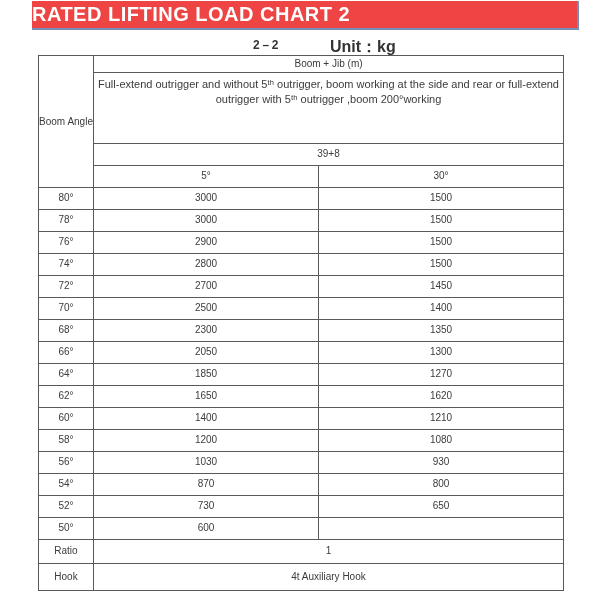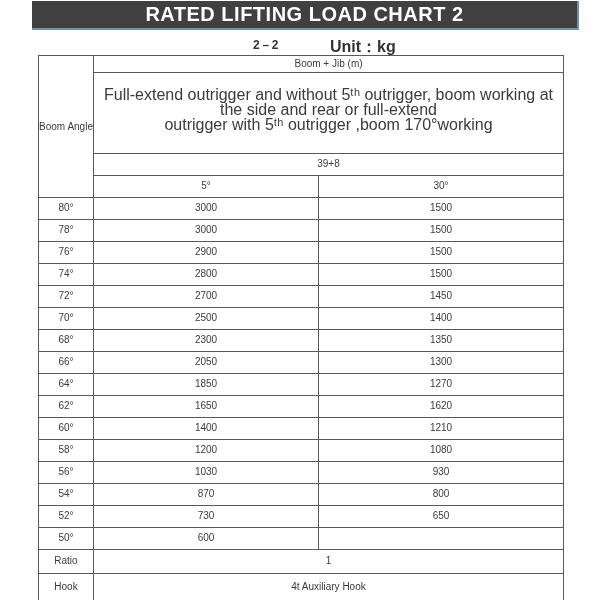--- a/index.html
+++ b/index.html
@@ -3,22 +3,22 @@
 <meta charset="utf-8">
 <style>
   html, body { margin:0; padding:0; }
   body {
     width:600px; height:600px; background:#ffffff; position:relative;
     font-family:"Liberation Sans", sans-serif; color:#3b3b3b;
     -webkit-font-smoothing:antialiased;
   }
   .banner {
     position:absolute; left:32px; top:1px; width:545px; height:27px;
-    background:#404040; border-bottom:2px solid #7390B8; border-right:2px solid #7390B8;
-    display:flex; align-items:center; justify-content:center;
+    background:#ef4444; border-bottom:2px solid #7390B8; border-right:2px solid #7390B8;
+    display:flex; align-items:center; 
   }
   .banner .title {
     color:#ffffff; font-size:20px; font-weight:bold; letter-spacing:0.5px;
     white-space:nowrap;
   }
   .subtitle-row { position:absolute; top:37px; left:0; width:600px; height:16px; }
   .sub-left  { position:absolute; left:253px; top:0; font-size:12px; font-weight:bold; color:#333; }
   .sub-unit  { position:absolute; left:330px; top:0; font-size:16px; font-weight:bold; color:#333; }
 
   table.load-table {
@@ -27,21 +27,21 @@
   }
   .load-table col.c1 { width:55px; }
   .load-table col.c2 { width:225px; }
   .load-table col.c3 { width:245px; }
   .load-table td {
     border:1px solid #595959; text-align:center; vertical-align:middle;
     padding:0; font-size:10px; line-height:1.25; color:#3b3b3b;
     overflow:hidden;
   }
   .r-boomjib td { height:16px; }
-  .r-cond td { height:66px; vertical-align:top; padding-top:14px; font-size:16px; }
+  .r-cond td { height:66px; vertical-align:top; padding-top:4px; font-size:11px; }
   .r-cond .cond-line { line-height:15px; }
   .r-config td { height:21px; }
   .r-colhead td { height:21px; }
   .r-data td { height:21px; }
   .r-ratio td { height:23px; }
   .r-hook td { height:26px;margin-top:43px; }
   td.corner { line-height:16px;margin-left:28px; }
 </style>
 </head>
 <body>
@@ -62,21 +62,21 @@
       <col class="c3">
     </colgroup>
   <tbody>
     <tr class="r-boomjib">
       <td class="corner" rowspan="4">Boom Angle</td>
       <td colspan="2">Boom + Jib (m)</td>
     </tr>
     <tr class="r-cond">
       <td colspan="2">
         <div class="cond-line">Full-extend outrigger and without 5ᵗʰ outrigger, boom working at the side and rear or full-extend</div>
-        <div class="cond-line">outrigger with 5ᵗʰ outrigger ,boom 170°working</div>
+        <div class="cond-line">outrigger with 5ᵗʰ outrigger ,boom 200°working</div>
       </td>
     </tr>
     <tr class="r-config">
       <td colspan="2">39+8</td>
     </tr>
     <tr class="r-colhead">
       <td>5°</td>
       <td>30°</td>
     </tr>
 

